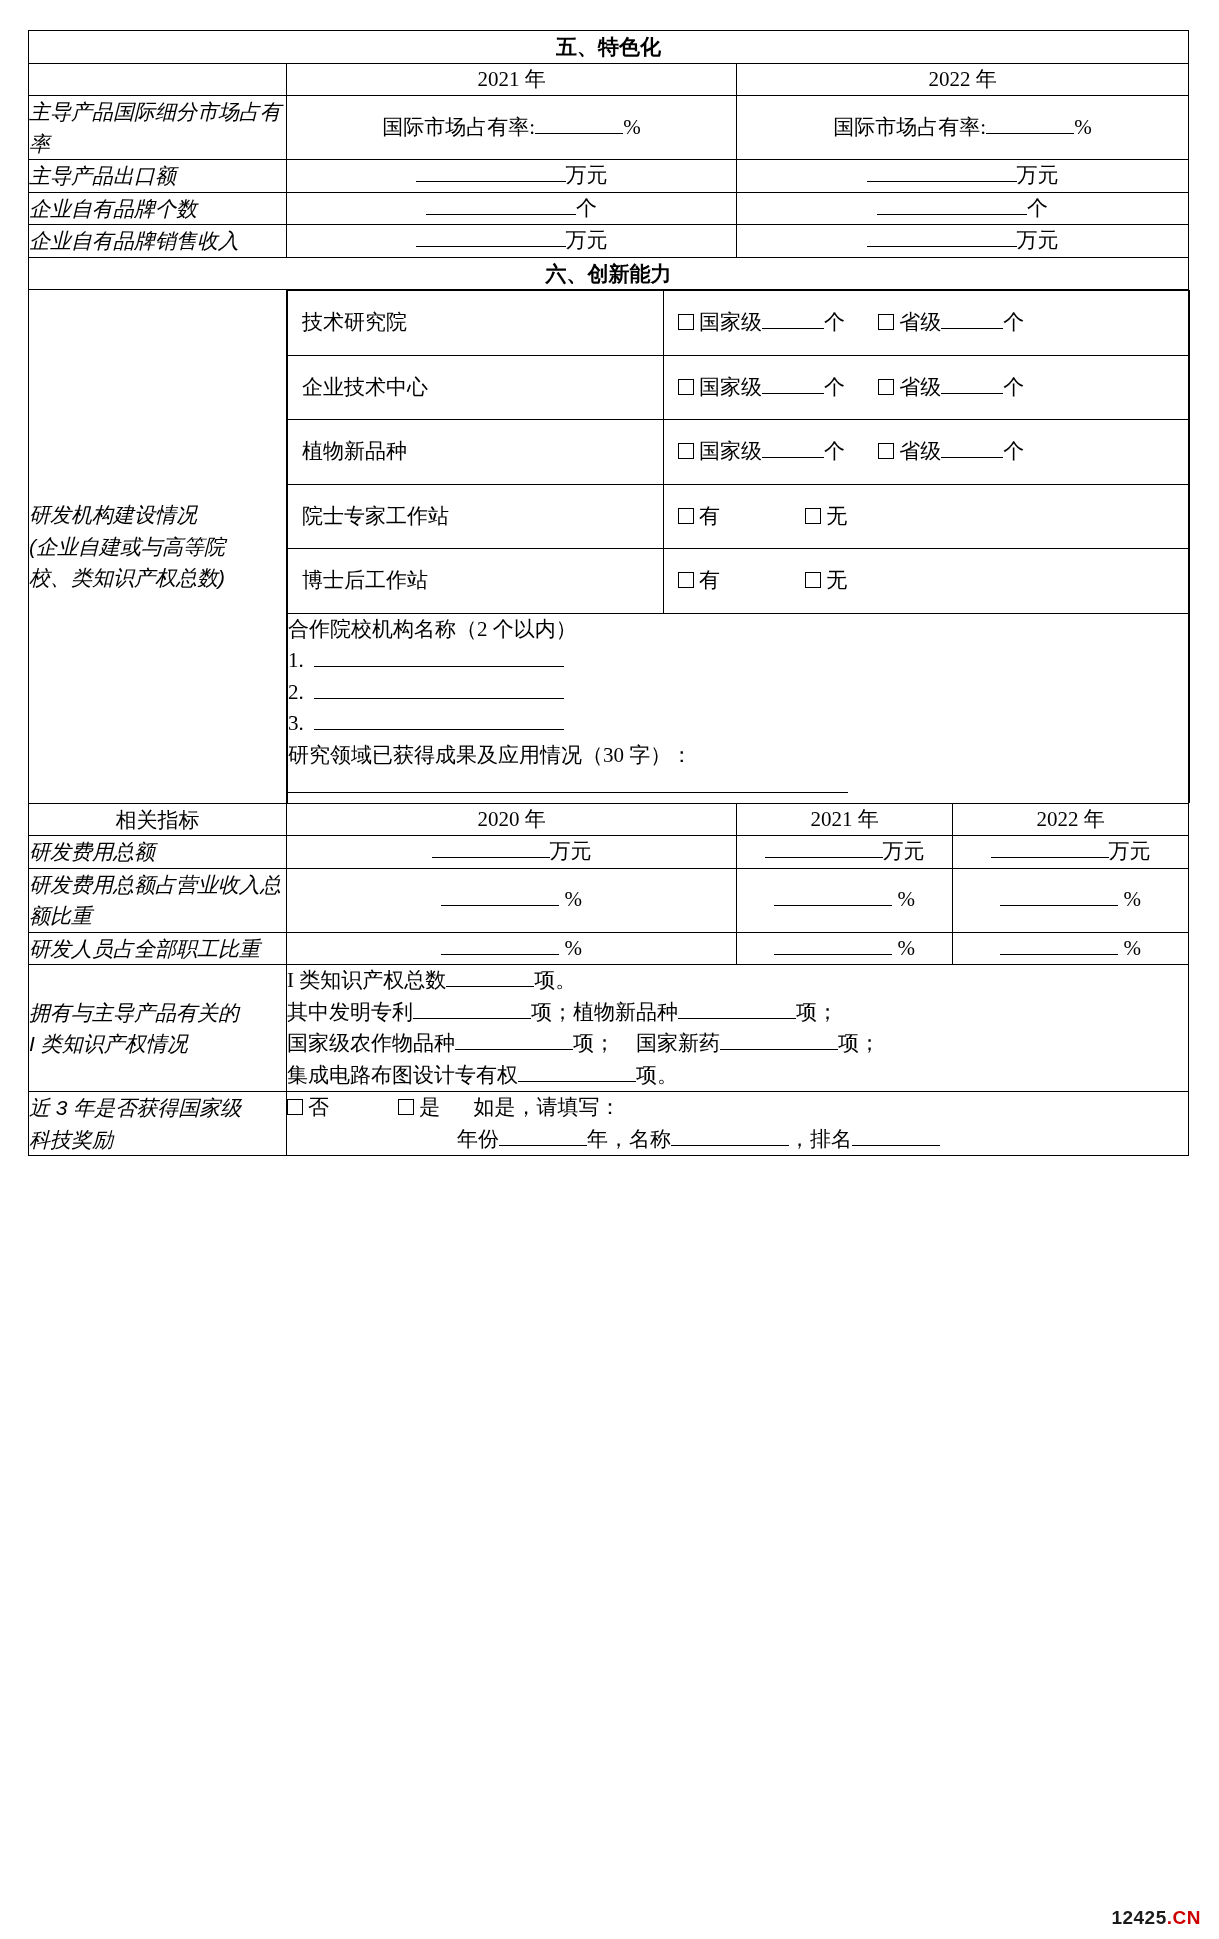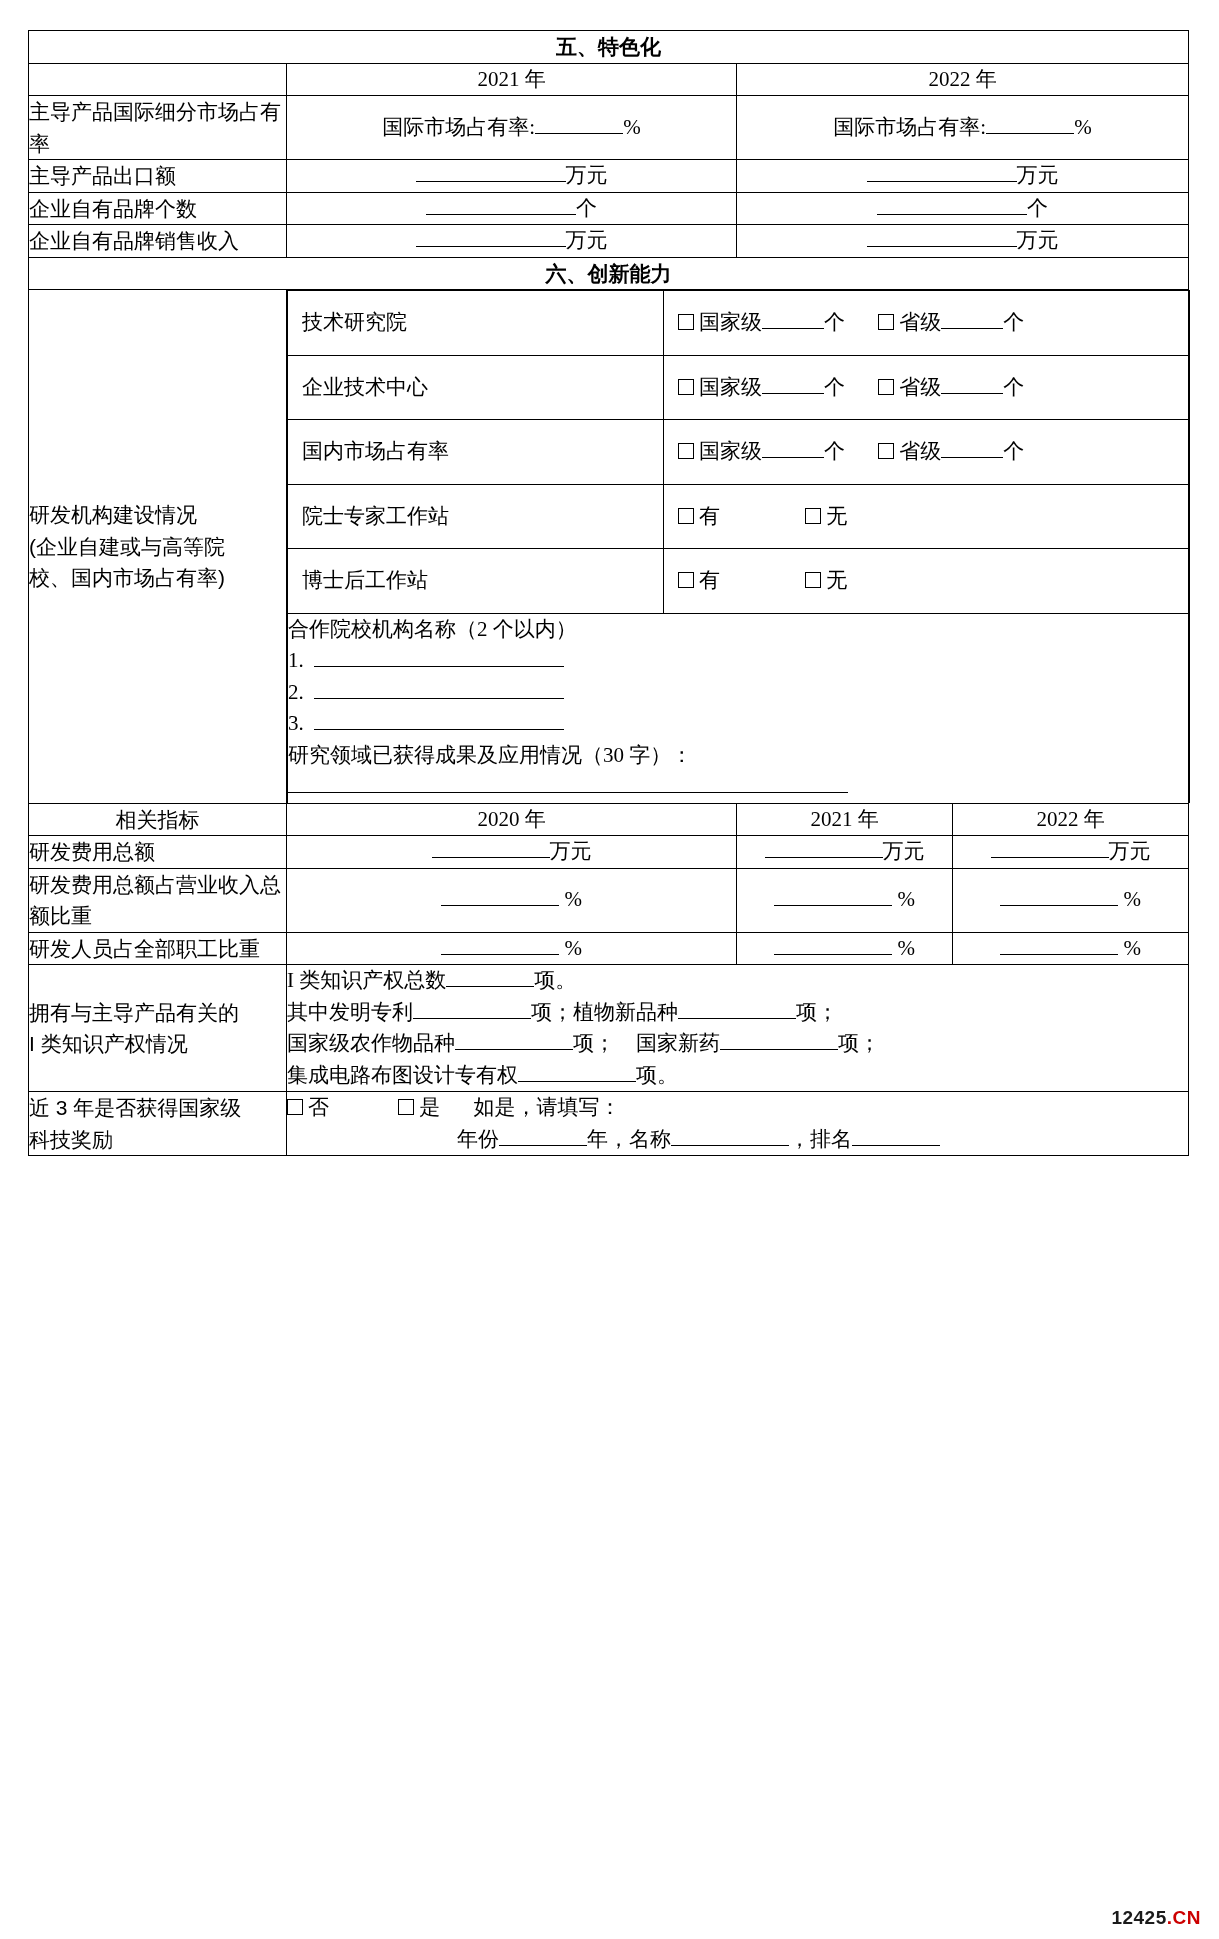--- a/index.html
+++ b/index.html
@@ -42,20 +42,21 @@
   .yearhead {
     text-align: center;
     font-size: 22px;
     padding: 12px 0;
   }
   .lbl {
     font-family: "Liberation Sans", "DejaVu Sans", sans-serif;
     font-size: 21px;
     padding: 8px 10px 8px 14px;
     line-height: 1.45;
+    font-style: italic;
   }
   .val {
     text-align: center;
     font-size: 21px;
     padding: 12px 0;
   }
   .blank {
     display: inline-block;
     border-bottom: 1px solid #000000;
     height: 1em;
@@ -202,21 +203,21 @@
     </tr>
 
     <tr>
       <td colspan="5" class="section-title">六、创新能力</td>
     </tr>
 
     <tr>
       <td class="lbl">
         <div>研发机构建设情况</div>
         <div>(企业自建或与高等院</div>
-        <div>校、国内市场占有率)</div>
+        <div>校、类知识产权总数)</div>
       </td>
       <td colspan="4" style="padding:0">
         <table class="inner">
           <colgroup>
             <col style="width:376px">
             <col style="width:526px">
           </colgroup>
           <tbody>
                 <tr>
             <td class="rowlbl">技术研究院</td>
@@ -226,21 +227,21 @@
             </td>
           </tr>
           <tr>
             <td class="rowlbl">企业技术中心</td>
             <td class="rowopt">
               <span class="opt"><span class="chk"></span><span>国家级</span><span class="blank b-sm"></span><span>个</span></span>
               <span class="opt"><span class="chk"></span><span>省级</span><span class="blank b-sm"></span><span>个</span></span>
             </td>
           </tr>
           <tr>
-            <td class="rowlbl">国内市场占有率</td>
+            <td class="rowlbl">植物新品种</td>
             <td class="rowopt">
               <span class="opt"><span class="chk"></span><span>国家级</span><span class="blank b-sm"></span><span>个</span></span>
               <span class="opt"><span class="chk"></span><span>省级</span><span class="blank b-sm"></span><span>个</span></span>
             </td>
           </tr>
           <tr>
             <td class="rowlbl">院士专家工作站</td>
             <td class="rowopt">
               <span class="opt"><span class="chk"></span><span>有</span></span>
               <span class="opt" style="margin-left:52px"><span class="chk"></span><span>无</span></span>

